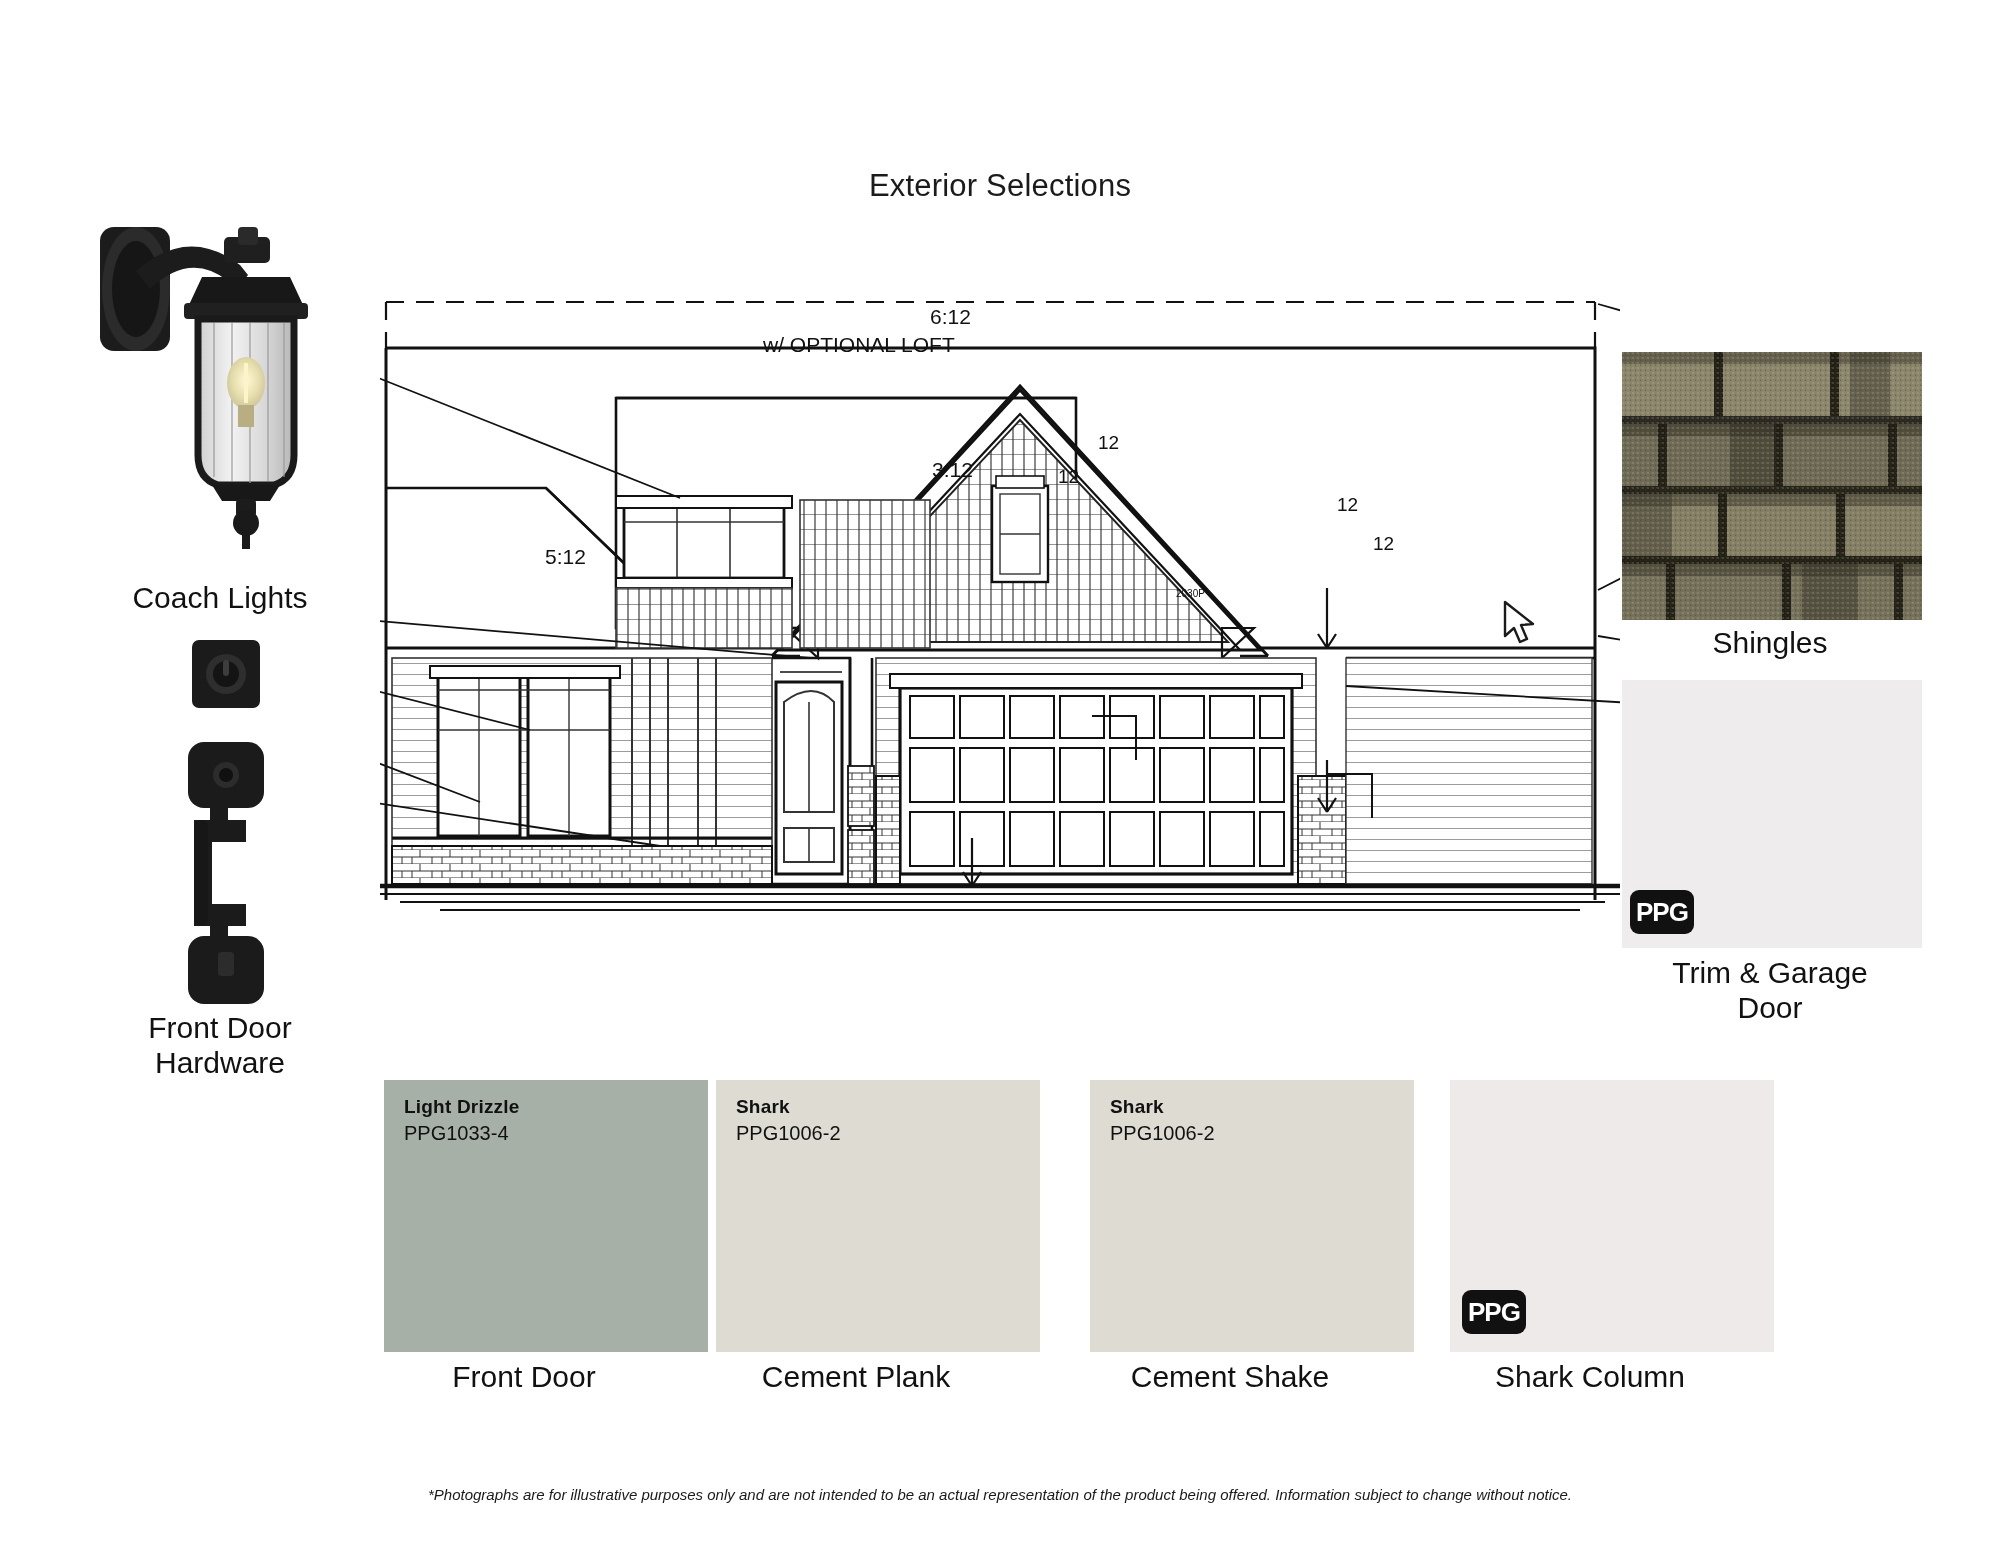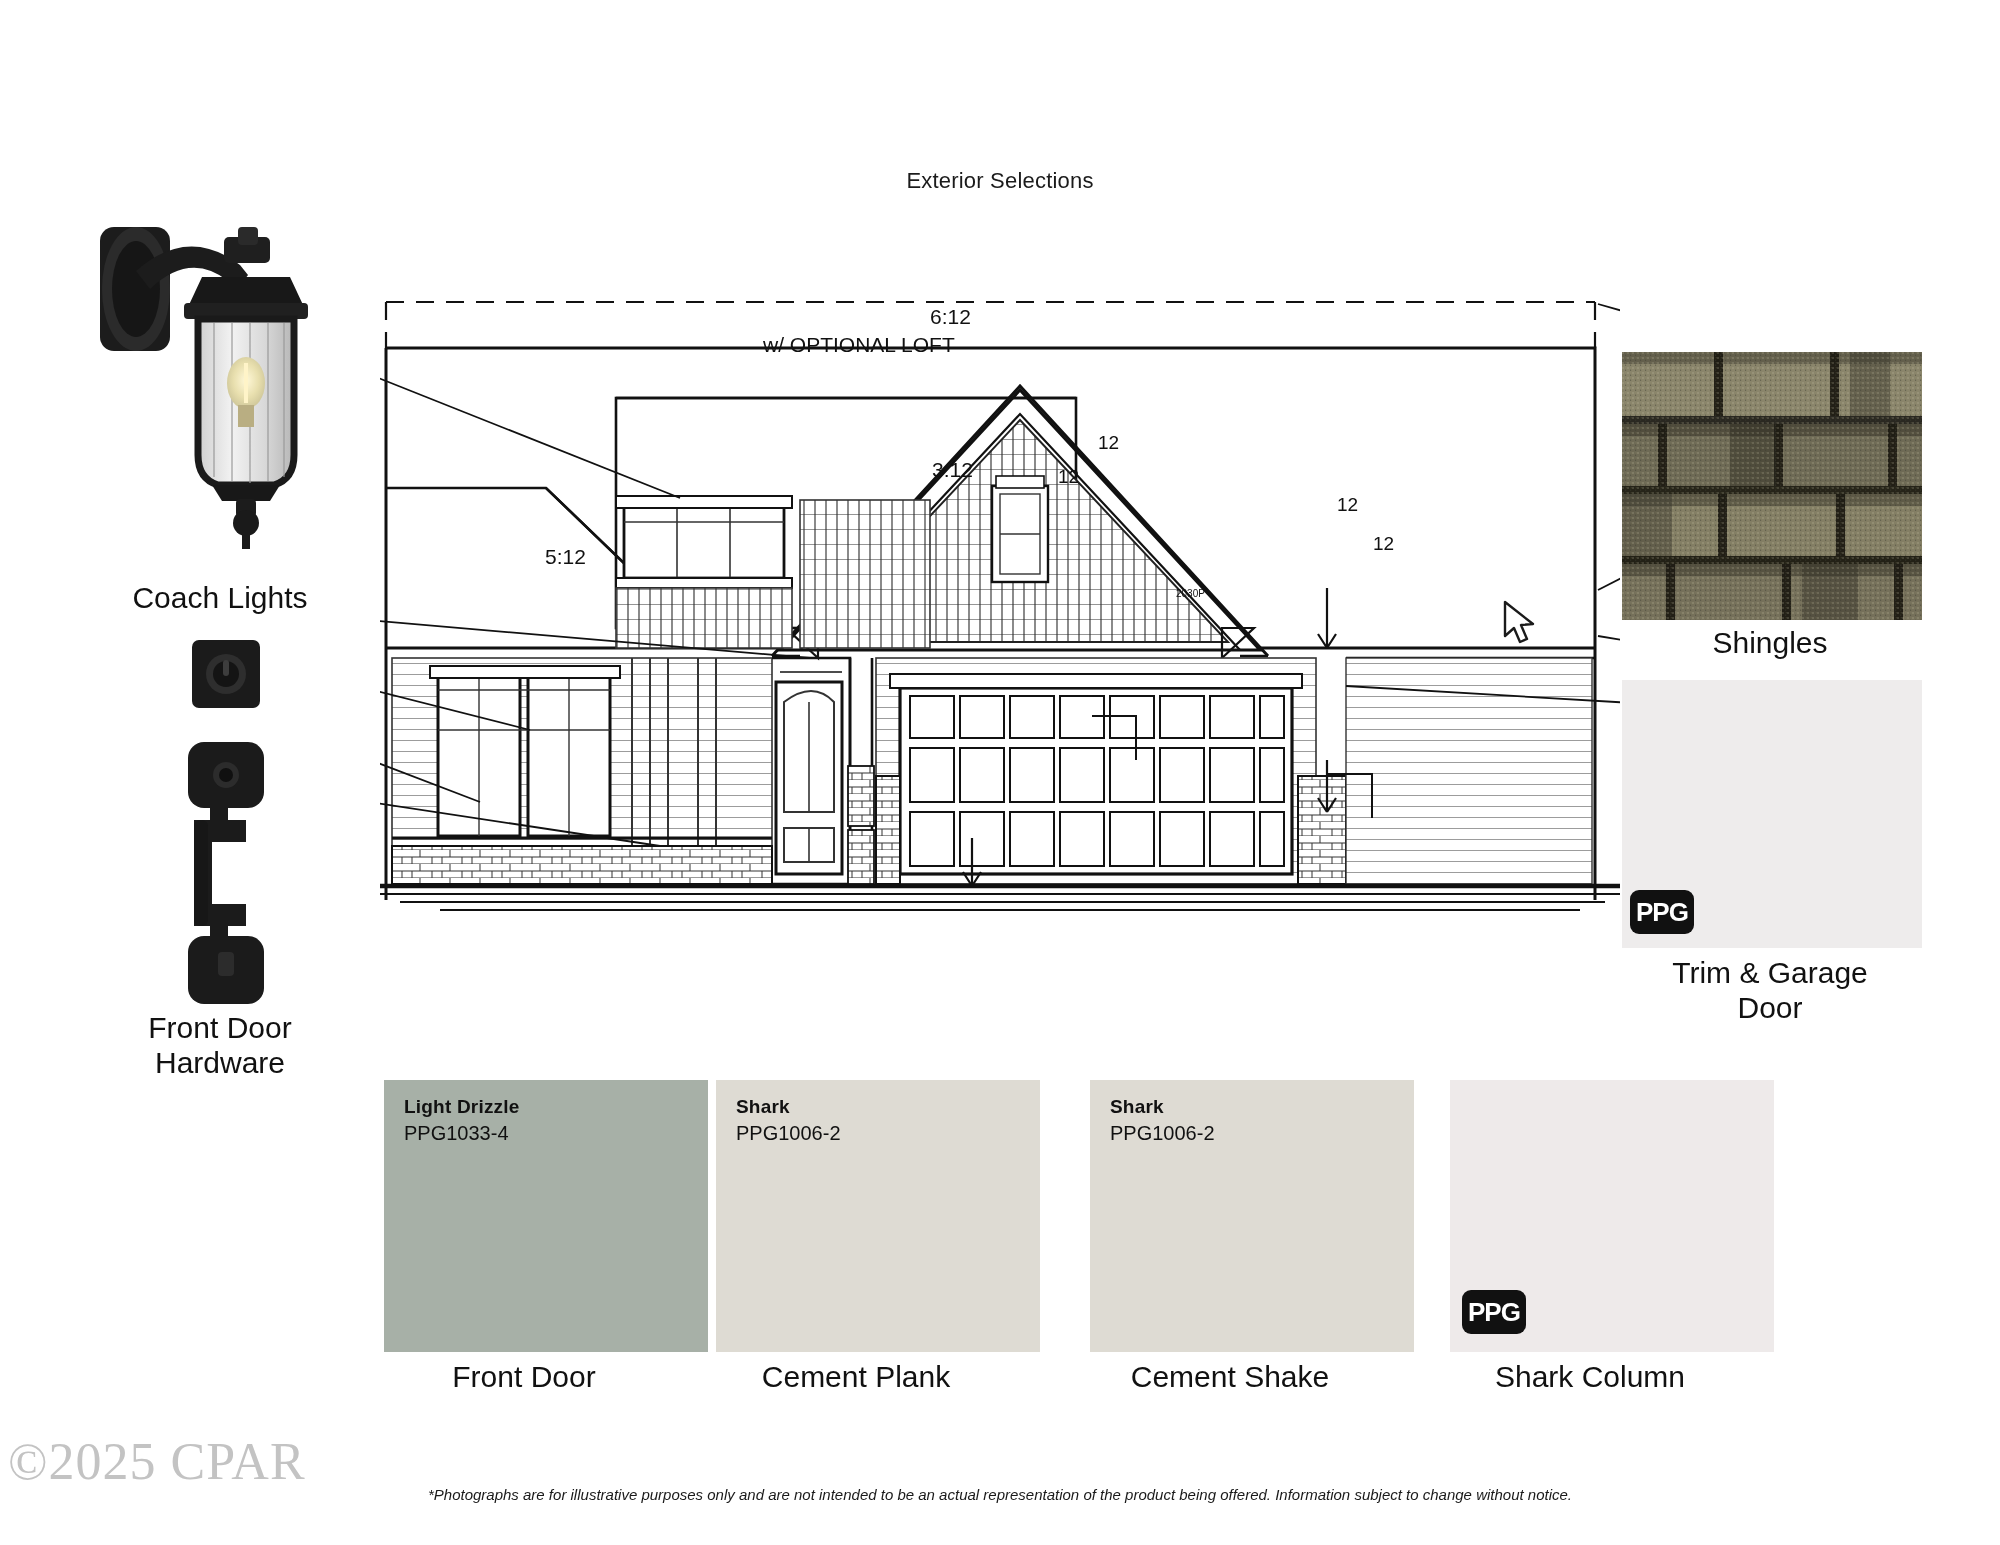--- a/index.html
+++ b/index.html
@@ -10,21 +10,21 @@
   .sheet{position:absolute;inset:0;background:#ffffff;}
 
   
   .title{
     position:absolute;left:0;right:0;top:96px;text-align:center;
     font-size:47px;font-weight:700;letter-spacing:2.0px;color:#0d0d0d;
     font-family:"Liberation Sans","DejaVu Sans",sans-serif;
   }
   .subtitle{
     position:absolute;left:0;right:0;top:168px;text-align:center;
-    font-size:22px;font-weight:400;color:#1b1b1b;letter-spacing:.2px;
+    font-size:31px;font-weight:400;color:#1b1b1b;letter-spacing:.2px;
   }
 
   
   .cap{
     position:absolute;text-align:center;font-size:30px;line-height:1.18;
     color:#111;font-weight:400;
   }
 
   
   #coach-light{position:absolute;left:92px;top:215px;width:250px;height:355px;}
@@ -439,15 +439,14 @@
     <span class="sw-name">Shark</span>
     <span class="sw-code">PPG1006-2</span>
   </div>
   <div class="swatch-caption" id="cap-3">Cement Shake</div>
 
   <div class="swatch" id="swatch-4" style="background: rgb(238, 234, 234);"></div>
   <div class="ppg" id="ppg-porch">PPG</div>
   <div class="swatch-caption" id="cap-4">Shark Column</div>
 
   <div id="disclaimer">*Photographs are for illustrative purposes only and are not intended to be an actual representation of the product being offered. Information subject to change without notice.</div>
-  <div id="watermark">©2025 CPAR</div>
 
 </div>
 
 </body></html>

